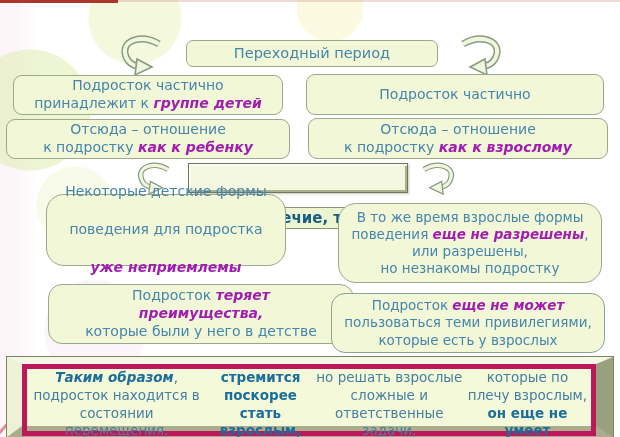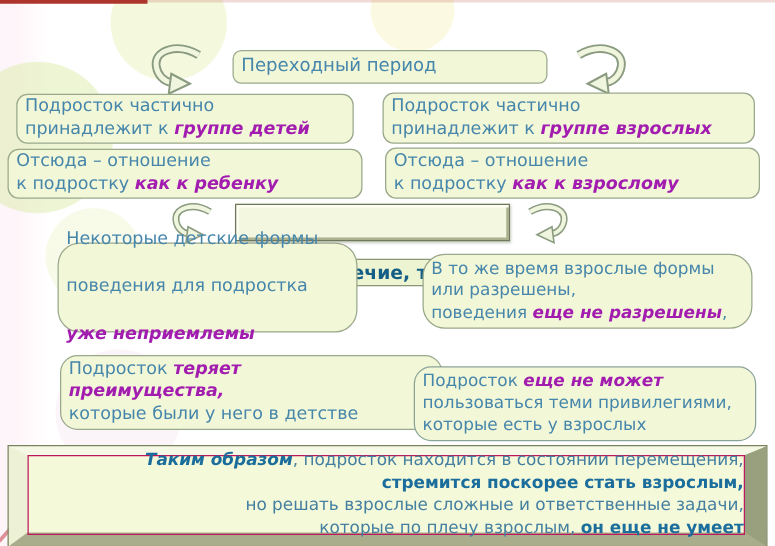--- a/index.html
+++ b/index.html
@@ -7,41 +7,41 @@
   .stage{position:relative;width:620px;height:437px;background:#ffffff;overflow:hidden;
          background-image:
            radial-gradient(circle 70px at 30px 110px, rgba(216,234,160,0.45) 0 60px, rgba(216,234,160,0) 61px),
            radial-gradient(circle 55px at 135px 18px, rgba(228,238,170,0.40) 0 46px, rgba(228,238,170,0) 47px),
            radial-gradient(circle 45px at 75px 205px, rgba(234,242,190,0.35) 0 38px, rgba(234,242,190,0) 39px),
            radial-gradient(circle 40px at 330px 8px, rgba(244,240,170,0.35) 0 33px, rgba(244,240,170,0) 34px),
            radial-gradient(circle 60px at 95px 330px, rgba(242,220,235,0.30) 0 50px, rgba(242,220,235,0) 51px),
            linear-gradient(90deg, rgba(250,228,238,0.35) 0 14px, rgba(250,228,238,0) 40px);}
   
   .box{position:absolute;box-sizing:border-box;background:#f2f7d7;border:1px solid #9aa88c;
-       border-radius:9px;color:#4686ab;font-size:14px;line-height:1.27;
+       border-radius:9px;color:#4686ab;font-size:14px;line-height:1.27;text-align:center;
        display:flex;flex-direction:column;justify-content:center;padding:2px 6px;}
   .box .bi{color:#a21caf;}
   .bi{font-weight:bold;font-style:italic;}
   .bd{font-weight:bold;}
   .r18{border-radius:18px;}
   .r14{border-radius:14px;}
   
   .bar3d{position:absolute;box-sizing:border-box;background:#f4f7e0;border:1px solid #6e795c;
          box-shadow:inset 2px 2px 0 #fdfdf1, inset -2px -2px 0 #a9b18f, 1px 1px 2px rgba(90,100,70,.35);
          padding:4px 5px;}
   .bar3d .inner{height:100%;background:#edf4d1;border:1px solid #8b9678;
          display:flex;align-items:center;justify-content:center;
          font-weight:bold;color:#155e86;}
   
   .slab{position:absolute;left:7px;top:357px;width:606px;height:80px;box-sizing:border-box;
         border-style:solid;border-width:7px 17px 11px 15px;
         border-color:#f6f8e6 #99a07d #a9ad8b #edf2d6;
         background:#f4f9da;outline:1px solid #79845f;}
-  .slab .inner{height:100%;border:1px solid #be185d;display:flex;flex-direction:column;
-        justify-content:center;text-align:right;color:#447fa0;font-size:13.5px;line-height:1.32;}
+  .slab .inner{height:100%;border:5px solid #be185d;display:flex;flex-direction:row;
+        justify-content:center;text-align:center;color:#447fa0;font-size:13.5px;line-height:1.32;}
   .slab .bi,.slab .bd{color:#1b6d9b;}
   .arrow{position:absolute;}
   .mirror{transform:scaleX(-1);}
   .topline{position:absolute;left:0;top:0;width:118px;height:3px;background:#ae352b;}
   .toplinefaint{position:absolute;left:118px;top:0;width:502px;height:2px;background:rgba(174,53,43,.18);}
   .cornertick{position:absolute;left:-4px;top:424px;width:20px;height:3px;background:rgba(195,60,70,.55);transform:rotate(-48deg);}
 </style>
 </head>
 <body>
 
@@ -66,21 +66,20 @@
   <div class="box" style="left:186px;top:40px;width:252px;height:27px;border-radius:7px;font-size:14.5px;">
     <div>Переходный период</div>
   </div>
 
   <div class="box" style="left:13px;top:75px;width:270px;height:40px;">
     <div><span>Подросток частично</span></div>
     <div><span>принадлежит к </span><span class="bi">группе детей</span></div>
   </div>
   <div class="box" style="left:306px;top:74px;width:298px;height:41px;">
     <div><span>Подросток частично</span></div>
-    <div><span>принадлежит к </span><span class="bi">группе взрослых</span></div>
   </div>
 
   <div class="box" style="left:6px;top:119px;width:284px;height:40px;">
     <div><span>Отсюда – отношение</span></div>
     <div><span>к подростку </span><span class="bi">как к ребенку</span></div>
   </div>
   <div class="box" style="left:308px;top:118px;width:300px;height:41px;">
     <div><span>Отсюда – отношение</span></div>
     <div><span>к подростку </span><span class="bi">как к  взрослому</span></div>
   </div>
@@ -97,24 +96,25 @@
     <path d="M45 10 C 28 0, 9 6, 11 19 C 12 26, 17 31, 23 32" fill="none" stroke="#8a9b80" stroke-width="7"></path>
     <path d="M45 10 C 28 0, 9 6, 11 19 C 12 26, 17 31, 23 32" fill="none" stroke="#f0f5dd" stroke-width="4"></path>
     <polygon points="23,25 38,33 21,41" fill="#f0f5dd" stroke="#8a9b80" stroke-width="1.6"></polygon>
   </svg>
 
   <div class="box r18" style="left:46px;top:194px;width:240px;height:72px;gap:20px;">
     <div><span>Некоторые детские формы</span></div>
     <div><span>поведения для подростка</span></div>
     <div class="bi"><span>уже неприемлемы</span></div>
   </div>
-  <div class="box r18" style="left:338px;top:203px;width:264px;height:60px;font-size:13.5px;">
+  <div class="box r18" style="left:338px;top:203px;width:264px;height:80px;font-size:13.5px;">
     <div><span>В то же время взрослые формы</span></div>
+    <div><span>поведения </span><span class="bi">еще не разрешены</span><span>,</span></div>
     <div><span>или разрешены,</span></div>
-    <div><span>поведения </span><span class="bi">еще не разрешены</span><span>,</span></div>
+    <div><span>но незнакомы подростку</span></div>
   </div>
 
   <div class="box r14" style="left:4px;top:284px;width:306px;height:60px;margin-left:44px;">
     <div><span>Подросток </span><span class="bi">теряет</span></div>
     <div class="bi"><span>преимущества,</span></div>
     <div><span>которые были у него в детстве</span></div>
   </div>
   <div class="box r14" style="left:331px;top:293px;width:274px;height:60px;font-size:13.5px;border-color:#8aa49a;">
     <div><span>Подросток </span><span class="bi">еще не может</span></div>
     <div><span>пользоваться теми привилегиями,</span></div>

